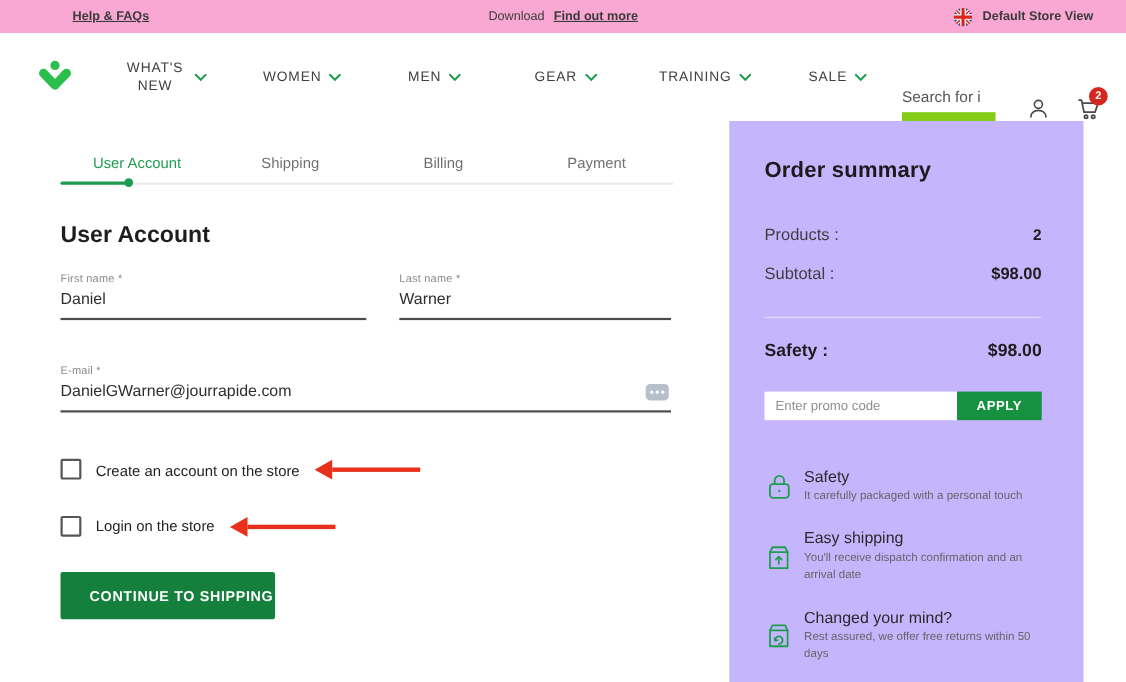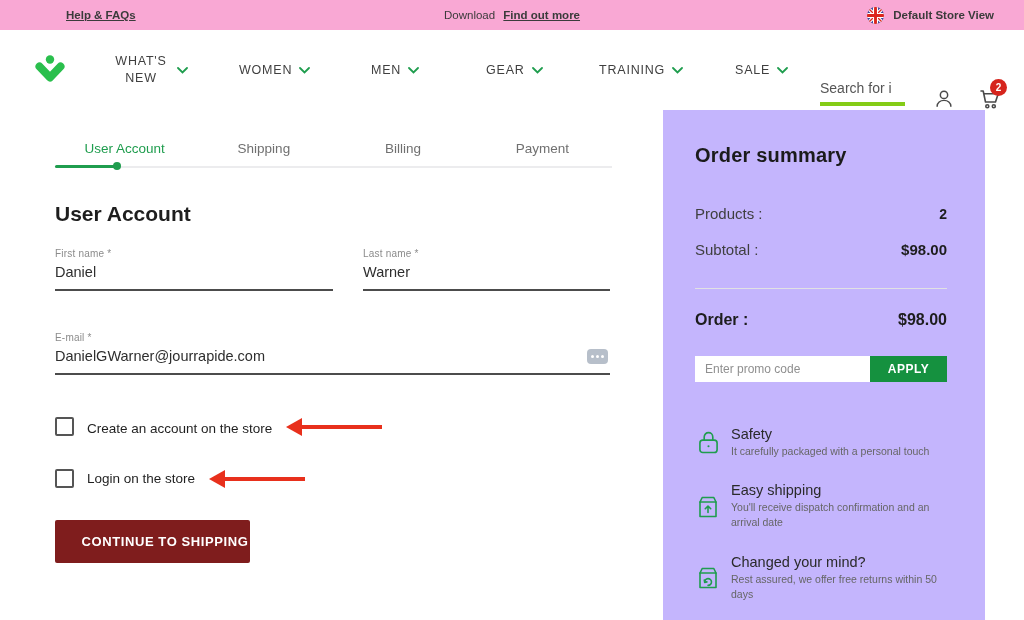--- a/index.html
+++ b/index.html
@@ -22,21 +22,21 @@
               font-size:12.5px; letter-spacing:.8px; color:#3f3f3f; font-weight:500; cursor:pointer; }
   .nav-item .lbl { text-align:center; line-height:1.35; }
   .ni-whatsnew { left:112px; } .ni-whatsnew .lbl { width:58px; }
   .ni-women   { left:239px; }
   .ni-men     { left:371px; }
   .ni-gear    { left:486px; }
   .ni-training{ left:599px; }
   .ni-sale    { left:735px; }
   .search-box { position:absolute; left:820px; top:48px; width:85px; }
   .search-box input { width:85px; border:none; outline:none; background:transparent;
-                      border-bottom:4px solid #84cc16; font-size:14px; color:#4d7c0f;
+                      border-bottom:8px solid #84cc16; font-size:14px; color:#4d7c0f;
                       font-family:"Liberation Sans",sans-serif; padding:2px 0 6px 0; }
   .search-box input::placeholder { color:#555; opacity:1; }
   .account-icon { position:absolute; left:933px; top:58px; cursor:pointer; }
   .cart-wrap { position:absolute; left:978px; top:58px; cursor:pointer; }
   .cart-badge { position:absolute; left:12px; top:-9px; width:17px; height:17px; border-radius:50%;
                 background:#d6251d; color:#fff; font-size:10px; font-weight:700;
                 display:flex; align-items:center; justify-content:center; }
 
   
   .steps { position:absolute; left:55px; top:141px; width:557px; display:flex; }
@@ -62,21 +62,21 @@
   .autofill-chip i { width:3px; height:3px; border-radius:50%; background:#fff; }
 
   .check-row { position:absolute; left:55px; display:flex; align-items:center; }
   .cr-1 { top:417px;align-items:flex-end; } .cr-2 { top:469px; }
   .checkbox { width:19px; height:19px; border:2px solid #555; border-radius:2px; background:#fff; cursor:pointer; flex:0 0 auto; }
   .check-label { margin-left:13px; font-size:13.5px; font-weight:500; color:#1f1f1f; cursor:pointer; }
   .red-arrow { display:flex; align-items:center; margin-left:14px; }
   .red-arrow .head { width:0; height:0; border-top:9px solid transparent; border-bottom:9px solid transparent; border-right:16px solid #e8301c; }
   .red-arrow .tail { width:80px; height:4px; background:#e8301c; }
 
-  .continue-btn { position:absolute; left:55px; top:520px; width:195px; height:43px; background:#7f1d1d;
+  .continue-btn { position:absolute; left:55px; top:520px; width:195px; height:43px; background:#15803d;
                   color:#fff; border:none; border-radius:2px; font-size:13px; font-weight:700;
                   letter-spacing:.6px; font-family:"Liberation Sans",sans-serif; cursor:pointer;padding-left:25px; }
 
   
   .panel { position:absolute; left:663px; top:110px; width:322px; height:510px; background:#c4b5fd;
            padding:34px 38px 0 32px; }
   .panel-title { font-size:20px; font-weight:700; color:#1b1b1b; letter-spacing:.2px; }
   .sum-row { display:flex; justify-content:space-between; align-items:baseline; font-size:15px; color:#3f3f3f; }
   .sum-row .val { font-weight:700; color:#1d1d1d; }
   .r-products { margin-top:38px; } .r-products .val { font-size:14px; }
@@ -251,21 +251,21 @@
       <span class="val">2</span>
     </div>
     <div class="sum-row r-subtotal">
       <span class="lab">Subtotal :</span>
       <span class="val">$98.00</span>
     </div>
 
     <div class="divider"></div>
 
     <div class="sum-row r-total">
-      <span class="lab">Order :</span>
+      <span class="lab">Safety :</span>
       <span class="val">$98.00</span>
     </div>
 
     <div class="promo-row">
       <input type="text" placeholder="Enter promo code" style="">
       <button class="apply-btn">APPLY</button>
     </div>
 
     <div class="perks">
       <div class="perk">

